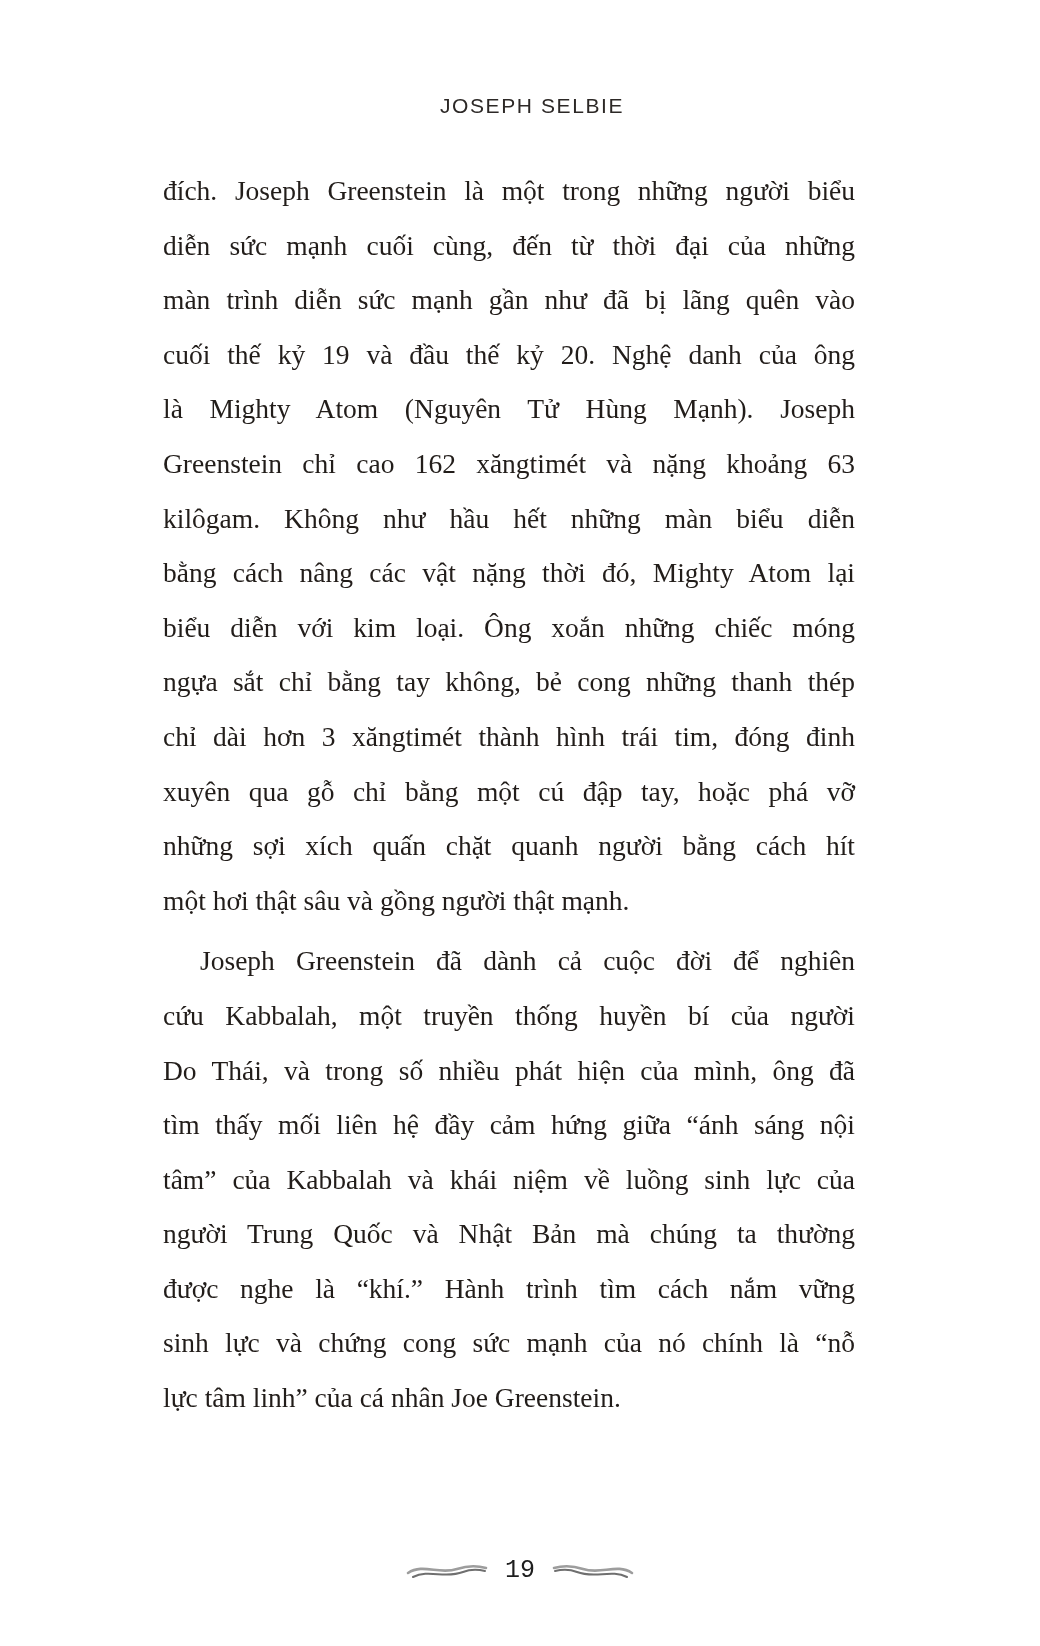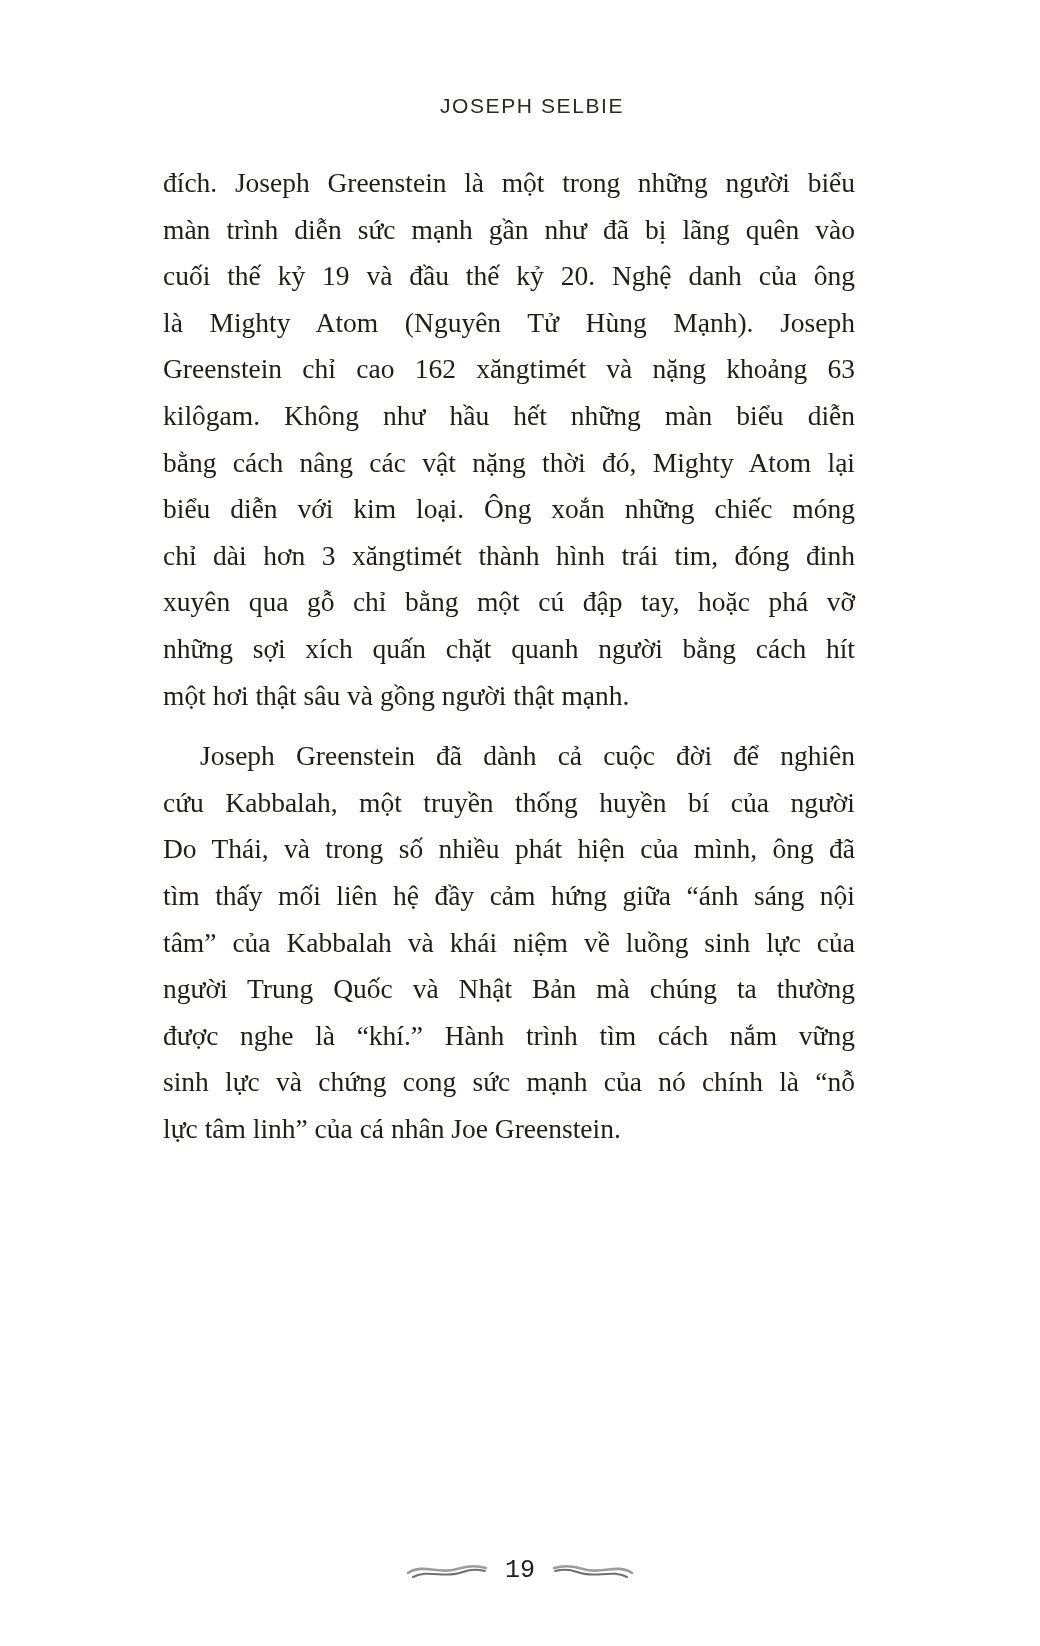--- a/index.html
+++ b/index.html
@@ -29,20 +29,21 @@
     left: 163px;
     width: 692px;
     top: 160px;
     font-size: 27.5px;
     line-height: 46.6px;
   }
   .jline {
     text-align: justify;
     text-align-last: justify;
     white-space: normal;
+    margin-top: 8px;
   }
   .jline.lastline {
     text-align-last: left;
   }
   .para2 { margin-top: 14px; }
   .para2 .jline.firstline { text-indent: 37px; }
   .quote-block {
     position: absolute;
     left: 202px;
     width: 628px;
@@ -74,27 +75,29 @@
 </head>
 <body>
 
 <div class="page">
 
   <div class="running-head">JOSEPH SELBIE</div>
 
   <div class="body-block">
     <div class="para1">
       <div class="jline">đích. Joseph Greenstein là một trong những người biểu</div>
+      <div class="jline">diễn sức mạnh cuối cùng, đến từ thời đại của những</div>
       <div class="jline">màn trình diễn sức mạnh gần như đã bị lãng quên vào</div>
       <div class="jline">cuối thế kỷ 19 và đầu thế kỷ 20. Nghệ danh của ông</div>
       <div class="jline">là Mighty Atom (Nguyên Tử Hùng Mạnh). Joseph</div>
       <div class="jline">Greenstein chỉ cao 162 xăngtimét và nặng khoảng 63</div>
       <div class="jline">kilôgam. Không như hầu hết những màn biểu diễn</div>
       <div class="jline">bằng cách nâng các vật nặng thời đó, Mighty Atom lại</div>
       <div class="jline">biểu diễn với kim loại. Ông xoắn những chiếc móng</div>
+      <div class="jline">ngựa sắt chỉ bằng tay không, bẻ cong những thanh thép</div>
       <div class="jline">chỉ dài hơn 3 xăngtimét thành hình trái tim, đóng đinh</div>
       <div class="jline">xuyên qua gỗ chỉ bằng một cú đập tay, hoặc phá vỡ</div>
       <div class="jline">những sợi xích quấn chặt quanh người bằng cách hít</div>
       <div class="jline lastline">một hơi thật sâu và gồng người thật mạnh.</div>
     </div>
     <div class="para2">
       <div class="jline firstline">Joseph Greenstein đã dành cả cuộc đời để nghiên</div>
       <div class="jline">cứu Kabbalah, một truyền thống huyền bí của người</div>
       <div class="jline">Do Thái, và trong số nhiều phát hiện của mình, ông đã</div>
       <div class="jline">tìm thấy mối liên hệ đầy cảm hứng giữa “ánh sáng nội</div>

